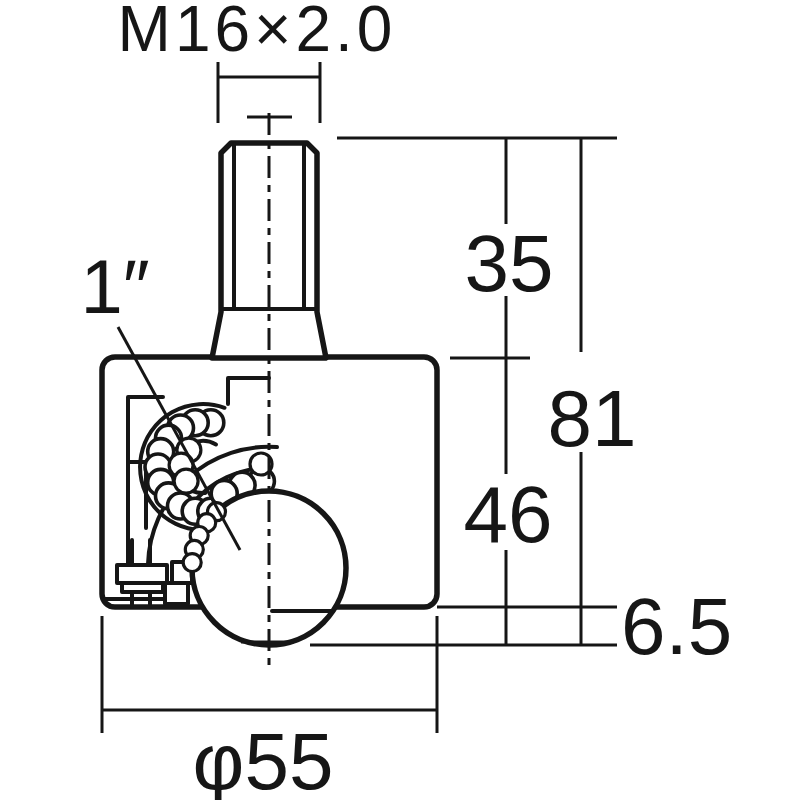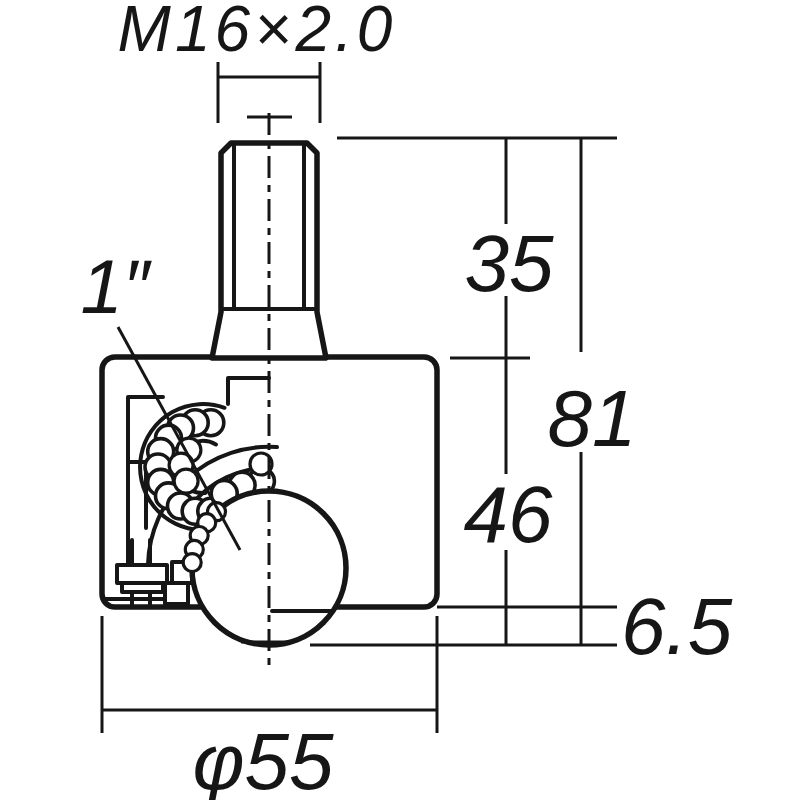--- a/index.html
+++ b/index.html
@@ -1,16 +1,16 @@
 <!DOCTYPE html>
 <html><head>
 <meta charset="utf-8">
 <style>
   html,body{margin:0;padding:0;background:#ffffff;}
-  .stage{width:800px;height:800px;position:relative;background:#737373;overflow:hidden;font-style:italic;}
+  .stage{width:800px;height:800px;position:relative;background:#737373;overflow:hidden;}
   svg{display:block;}
   text{font-family:"Liberation Sans",sans-serif;fill:#161616;}
   .t-thread{font-size:64px;letter-spacing:4px;}
   .t-dim{font-size:80px;}
   .t-ball{font-size:76px;}
   .olf{fill:#ffffff;stroke:#161616;stroke-width:5.5;stroke-linejoin:round;}
   .med{fill:none;stroke:#161616;stroke-width:4;stroke-linejoin:round;stroke-linecap:round;}
   .medf{fill:#ffffff;stroke:#161616;stroke-width:4;stroke-linejoin:round;}
   .thin{fill:none;stroke:#161616;stroke-width:3;stroke-linecap:butt;}
   .ballS{fill:#ffffff;stroke:#161616;stroke-width:3.6;}

